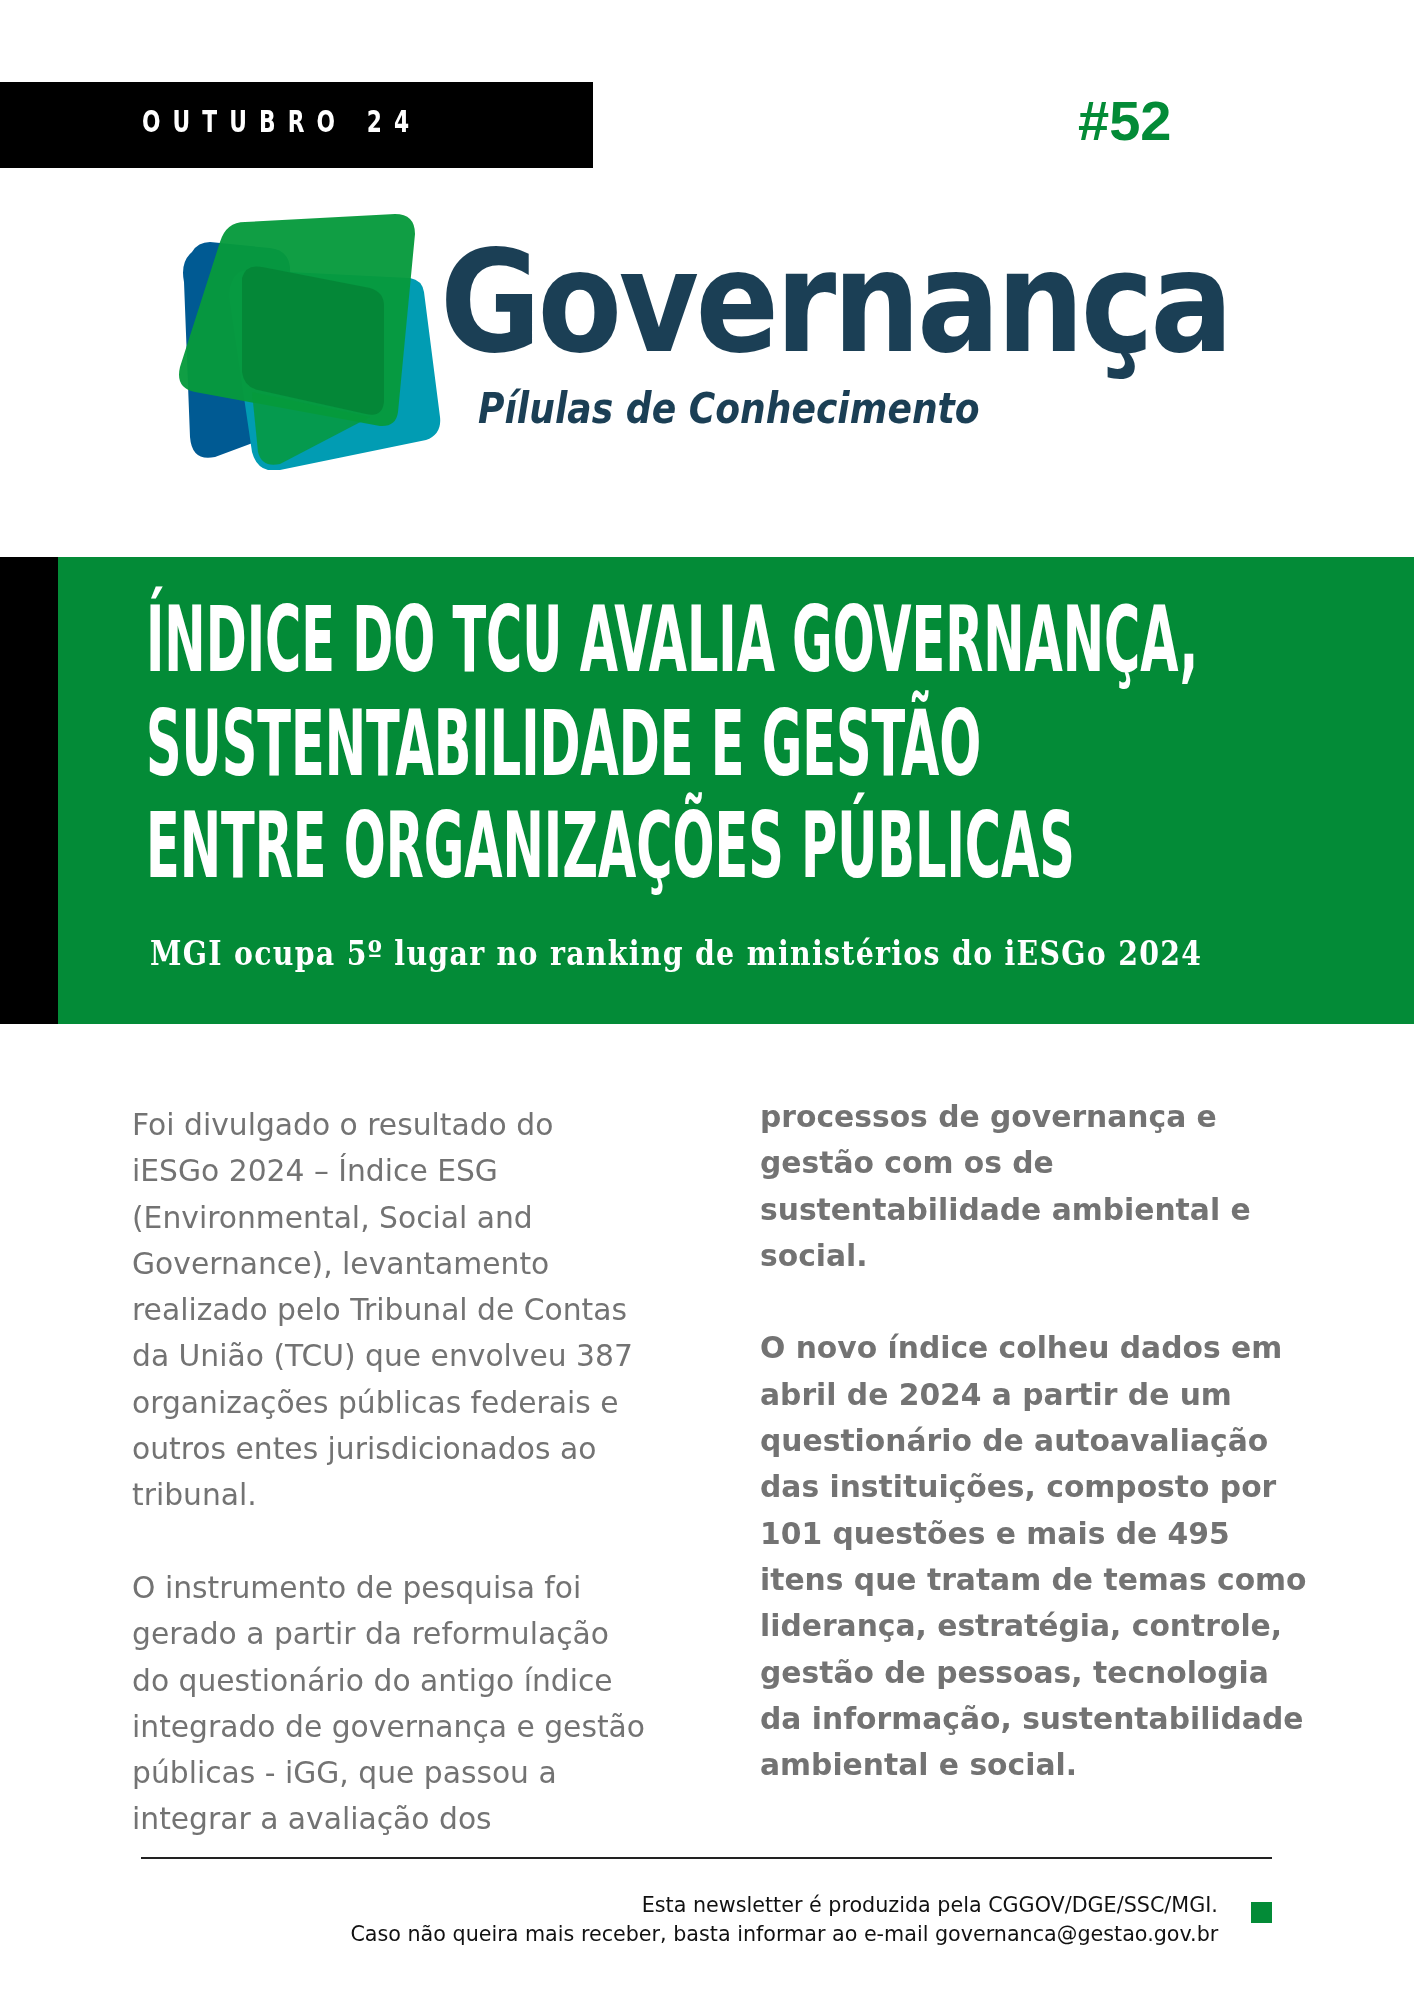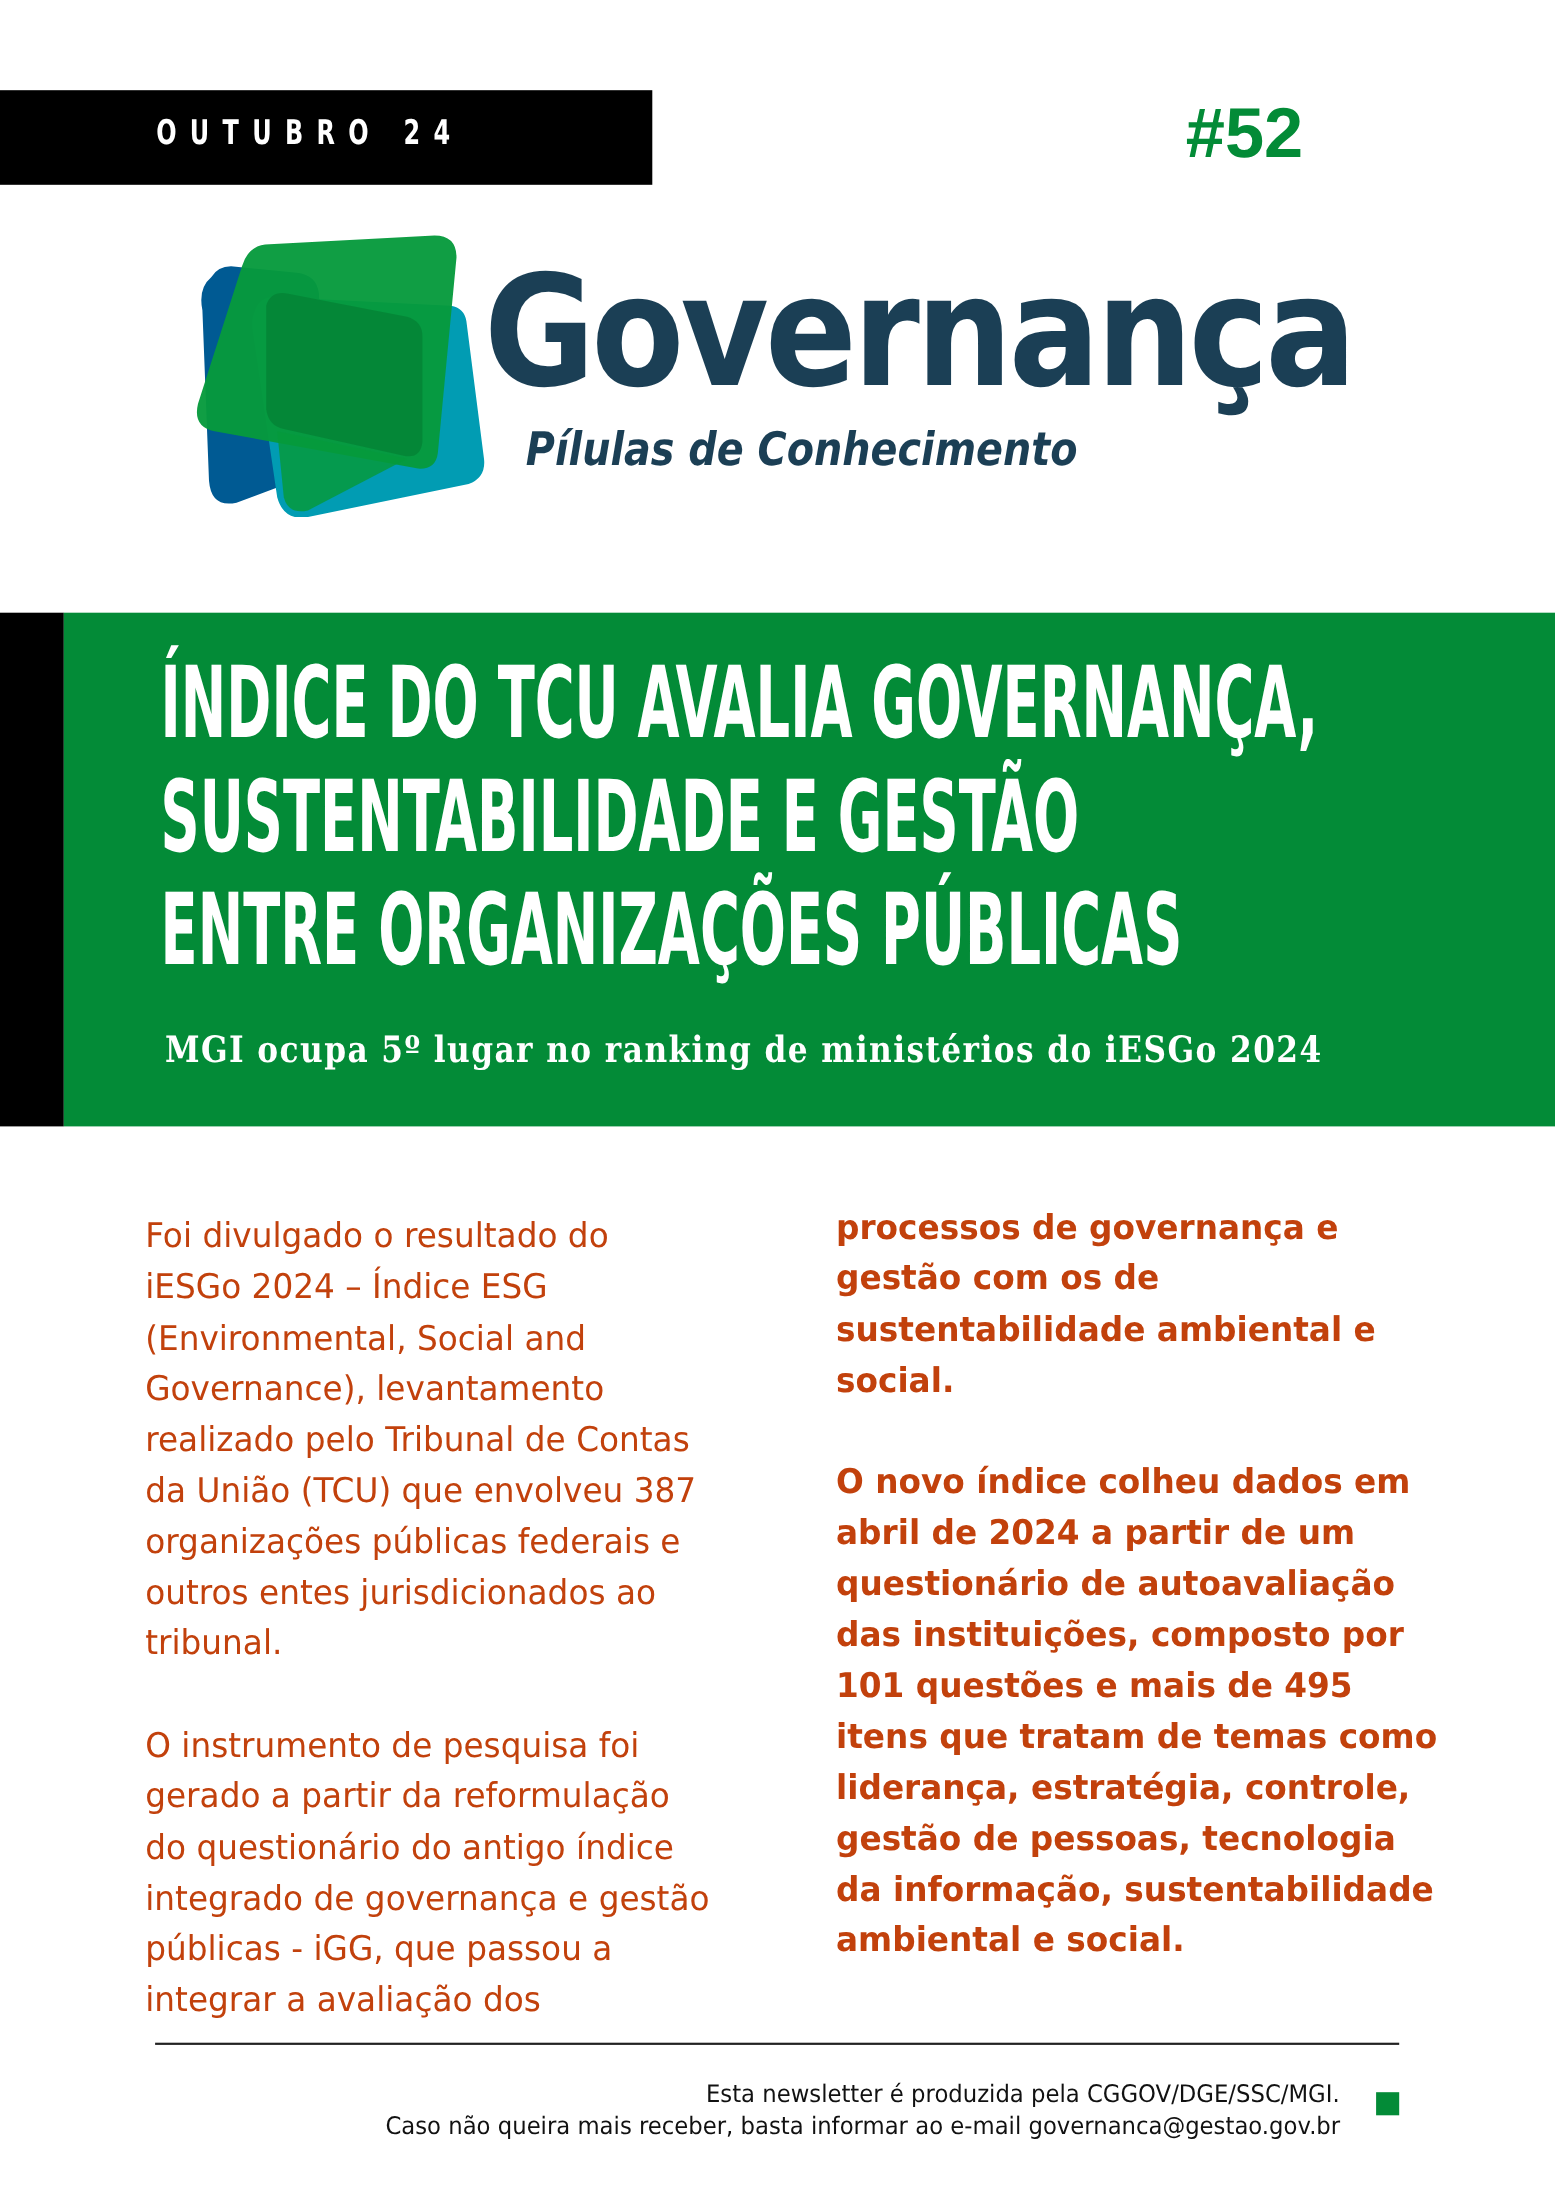--- a/index.html
+++ b/index.html
@@ -21,21 +21,21 @@
     font-family: "DejaVu Sans Condensed", "DejaVu Sans", sans-serif;
     font-weight: bold; font-size: 31px;
     letter-spacing: 15.5px;
     transform: scaleX(0.78); transform-origin: left center;
     white-space: nowrap;
   }
   .issue-number {
     left: 1078px; top: 76px; height: 90px; line-height: 90px;
     color: #038B37;
     font-family: "Liberation Sans", sans-serif;
-    font-weight: bold; font-size: 64px;
+    font-weight: bold; font-size: 56px;
     white-space: nowrap;
   }
 
   
   .logo-mark { left: 170px; top: 212px; width: 272px; height: 258px; }
   .brand-title {
     left: 440px; top: 228px; height: 150px; line-height: 150px;
     color: #1B3F55;
     font-family: "DejaVu Sans", sans-serif;
     font-weight: bold; font-size: 140px;
@@ -72,21 +72,21 @@
     font-family: "DejaVu Serif", serif;
     font-weight: bold; font-size: 33px;
     letter-spacing: 1.5px;
     transform: scaleX(0.86); transform-origin: left center;
     white-space: nowrap;
   }
 
   
   .col {
     width: 600px;
-    color: #c2410c;
+    color: #737373;
     font-family: "DejaVu Sans", sans-serif;
     font-size: 31px;
     line-height: 46.3px;
   }
   .col p { margin: 0; white-space: nowrap; transform: scaleX(0.96); transform-origin: left center; }
   .col .gap { height: 46.3px; }
   .col-left { left: 132px; top: 1101px; }
   .col-right { left: 760px; top: 1093px; font-weight: bold; }
 
   

